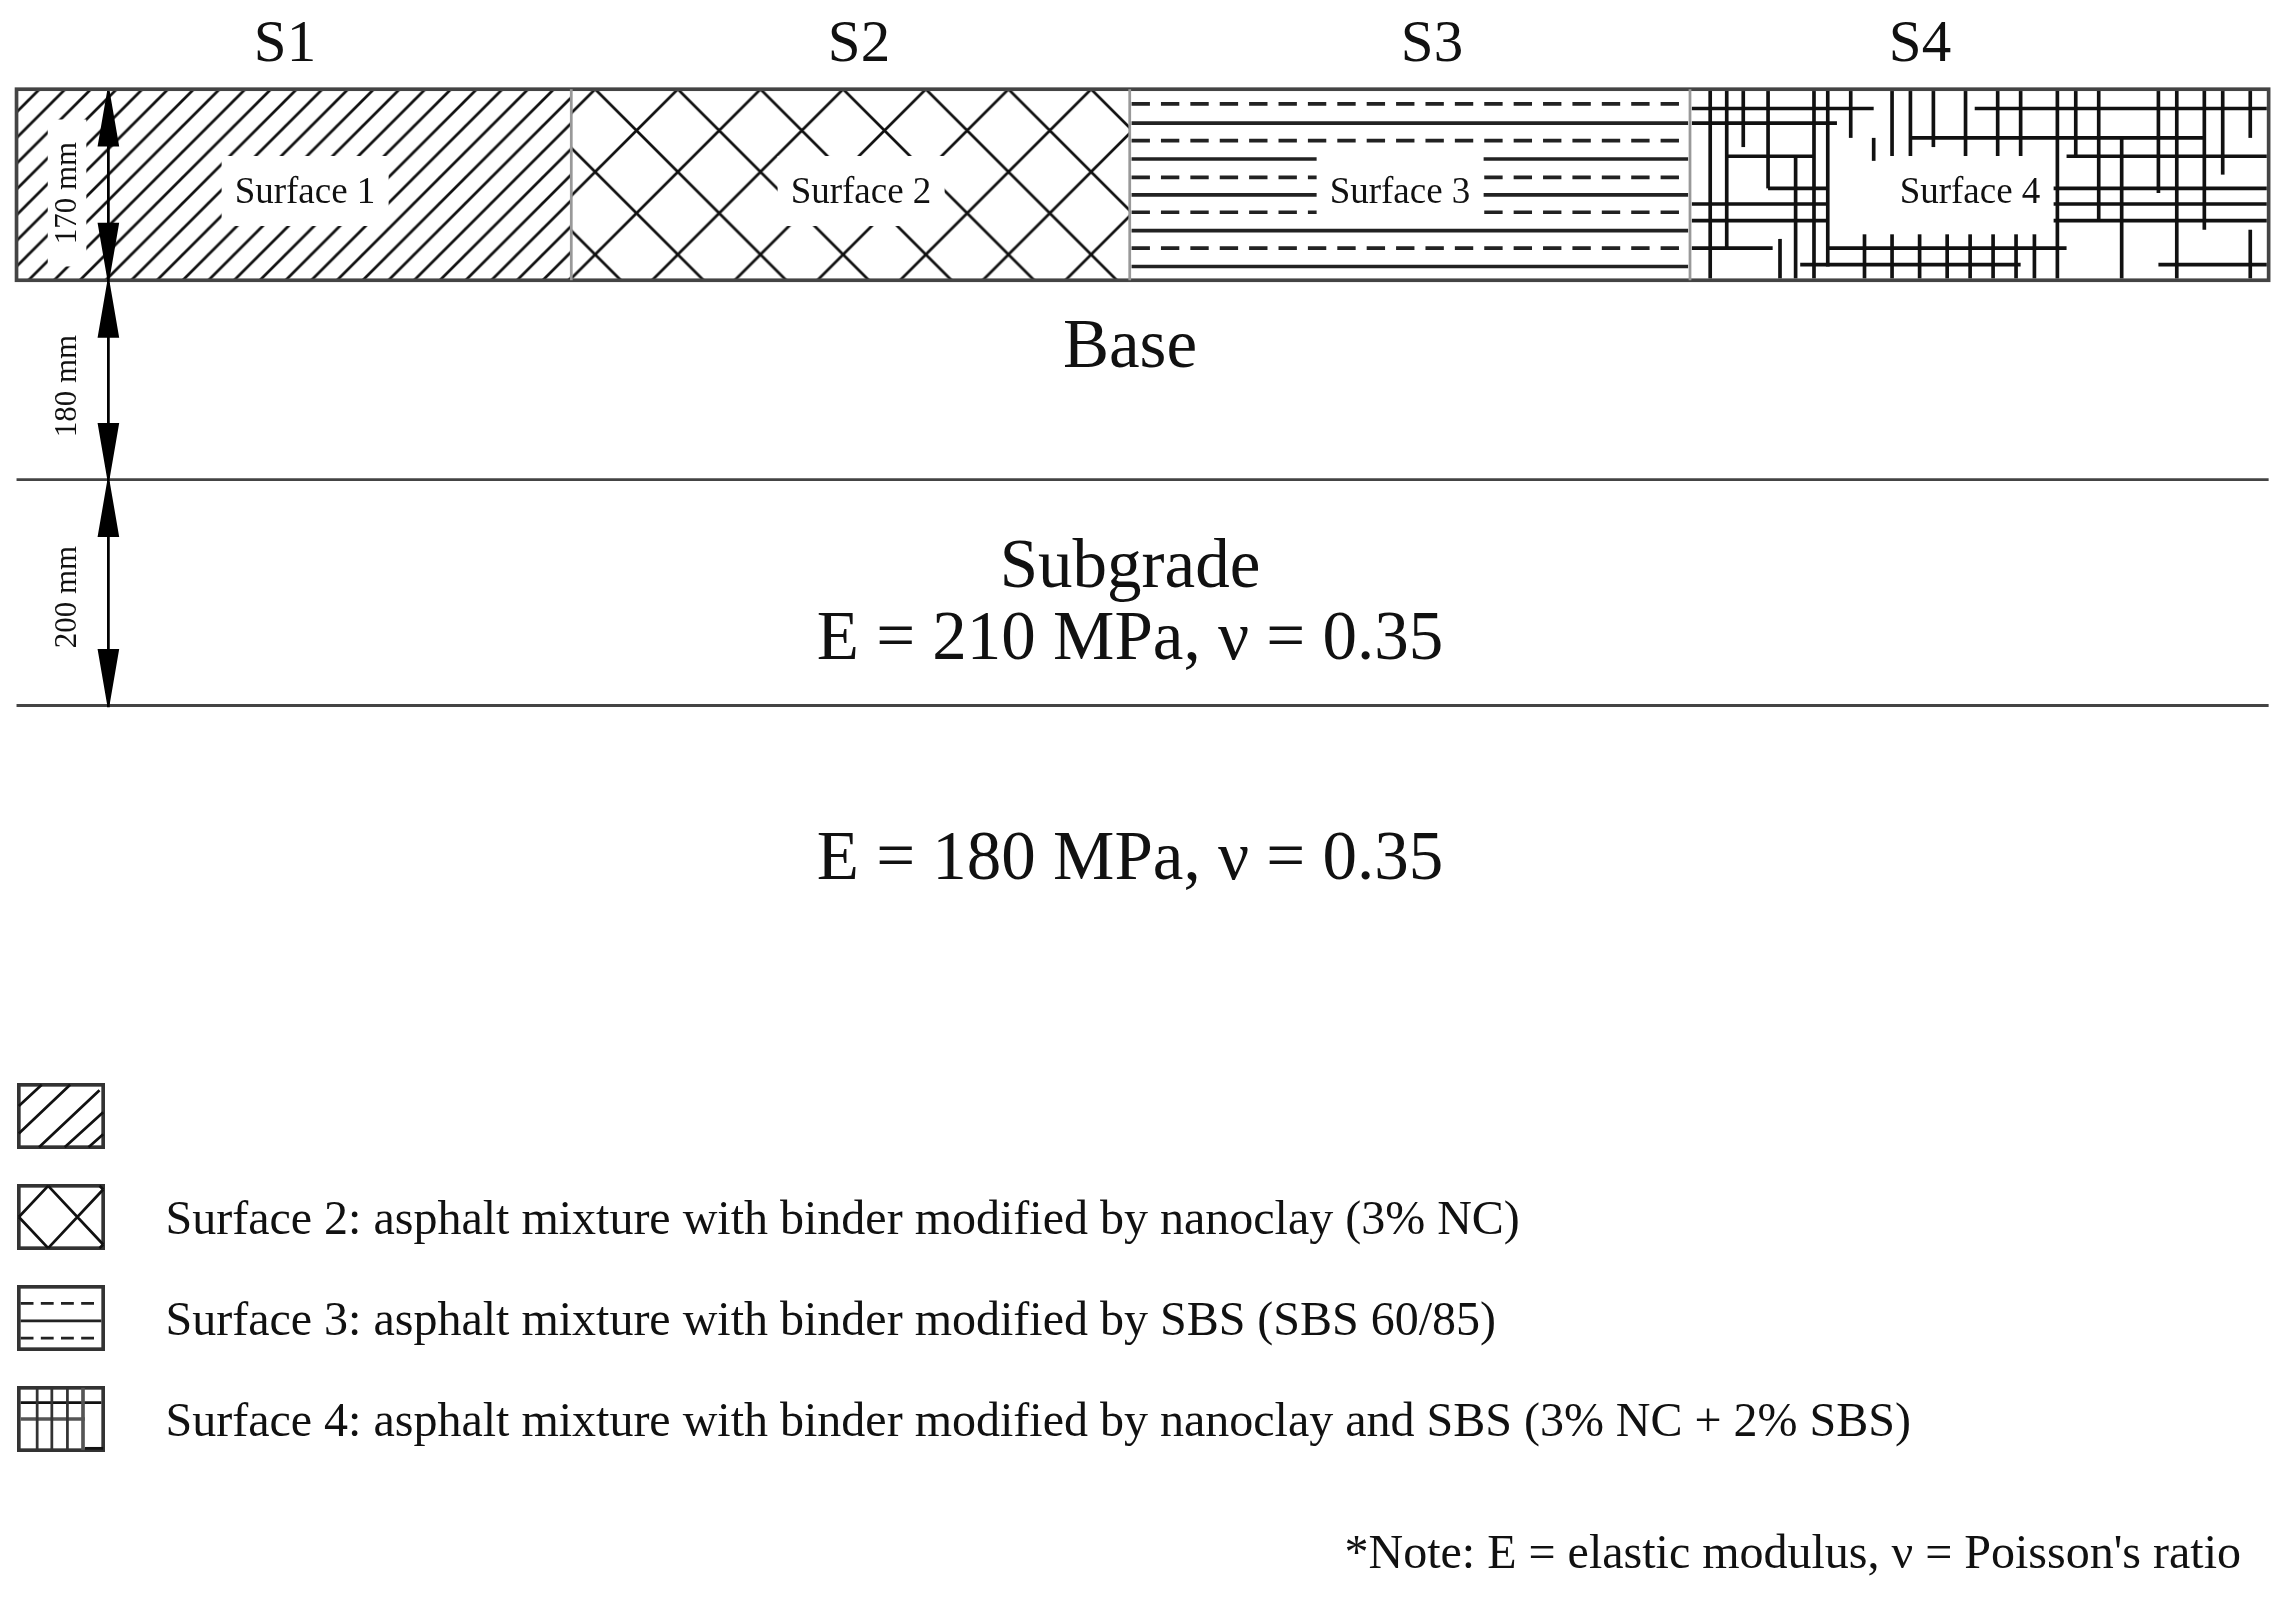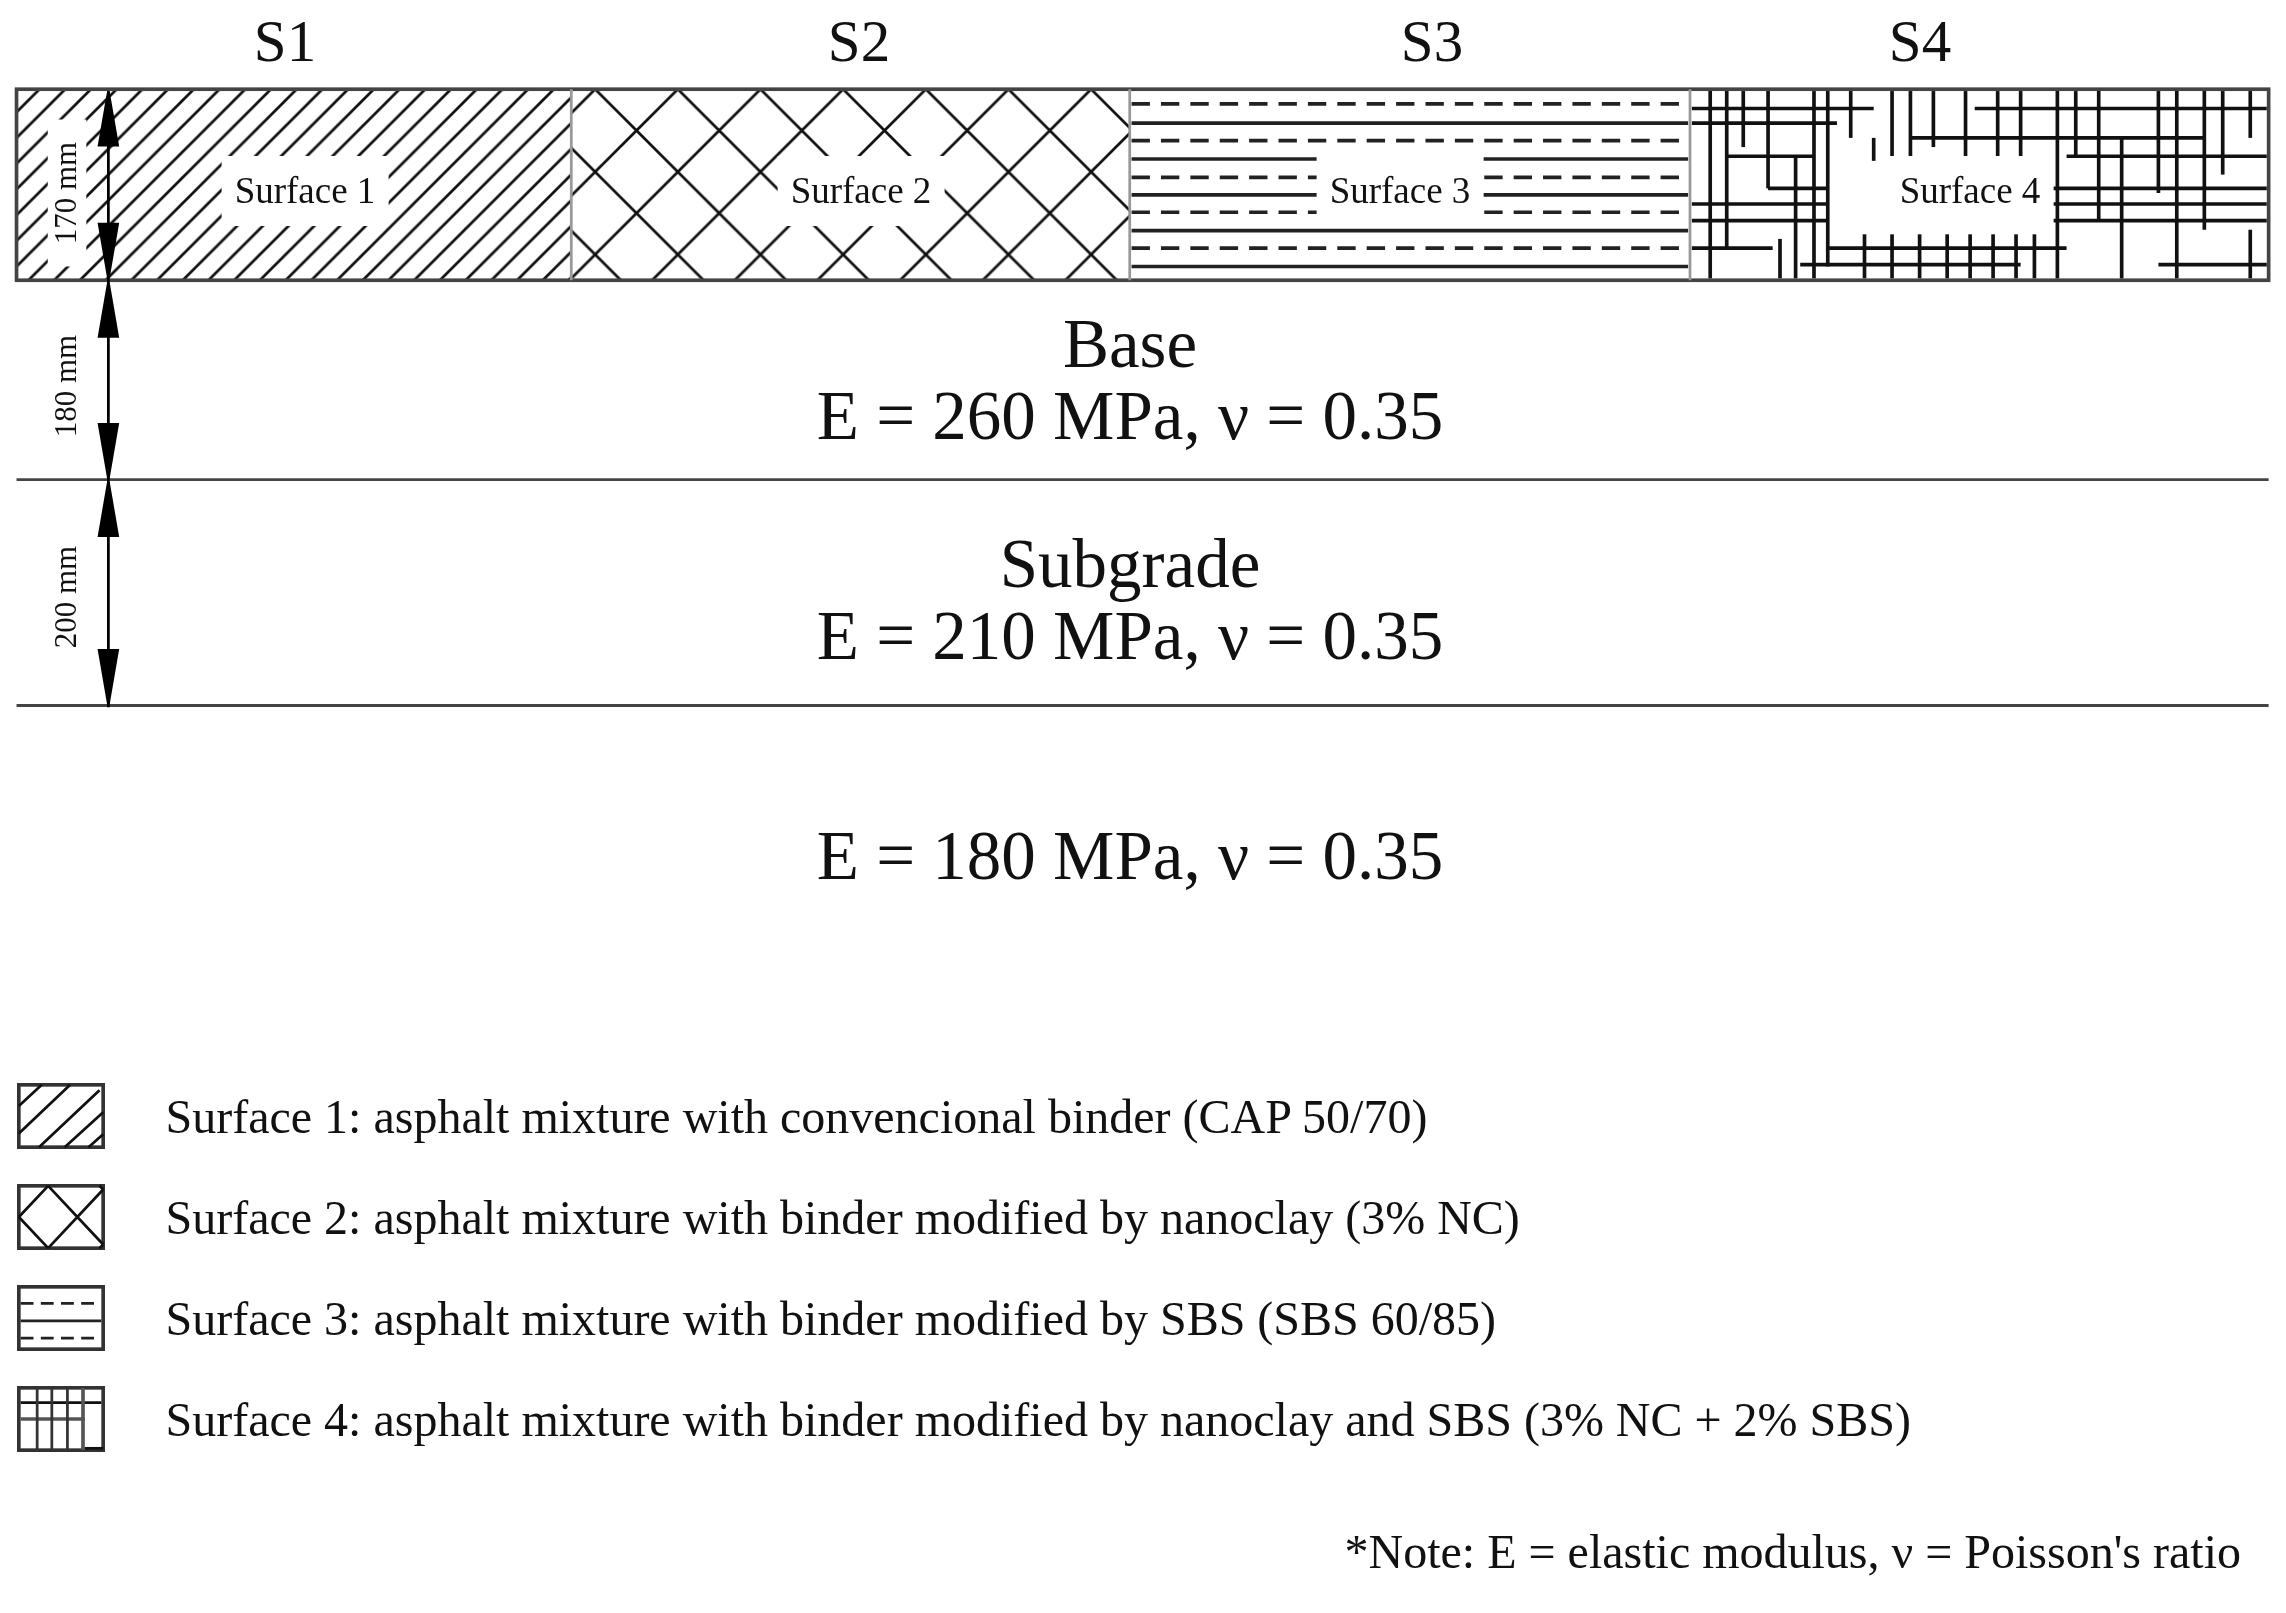--- a/index.html
+++ b/index.html
@@ -135,36 +135,34 @@
 <div class="surf-text" style="left:861px">Surface 2</div>
 <div class="surf-text" style="left:1400px">Surface 3</div>
 <div class="surf-text" style="left:1970px">Surface 4</div>
 
 <div class="dim-label" style="left:66px;top:193px">170 mm</div>
 <div class="dim-label" style="left:66px;top:386px">180 mm</div>
 <div class="dim-label" style="left:66px;top:597px">200 mm</div>
 
 <div class="layer-text" style="top:308px">
   <div>Base</div>
-  <div>E = 260 MPa, ν = 0.35</div>
 </div>
 <div class="layer-text" style="top:528px">
   <div>Subgrade</div>
   <div>E = 210 MPa, ν = 0.35</div>
 </div>
 <div class="layer-text" style="top:820px">
   <div>E = 180 MPa, ν = 0.35</div>
 </div>
 
 <div class="legend-row" style="top:1081px">
   <svg class="legend-swatch" viewBox="0 0 96 72">
     <rect x="2" y="2" width="92" height="68" fill="#fff" stroke="#333" stroke-width="4"></rect>
     <path d="M2,25 L27,2 M2,55 L58,2 M24,70 L90,8 M52,70 L94,32 M78,70 L94,56" stroke="#111" stroke-width="3"></path>
   </svg>
-  <span class="legend-text">Surface 1: asphalt mixture with convencional binder (CAP 50/70)</span>
 </div>
 <div class="legend-row" style="top:1182px">
   <svg class="legend-swatch" viewBox="0 0 96 72">
     <rect x="2" y="2" width="92" height="68" fill="#fff" stroke="#333" stroke-width="4"></rect>
     <path d="M2,36 L34,2 M2,36 L34,70 M34,2 L94,66 M34,70 L94,6 M90,2 L94,6 M90,70 L94,66" stroke="#111" stroke-width="3"></path>
   </svg>
   <span class="legend-text">Surface 2: asphalt mixture with binder modified by nanoclay (3% NC)</span>
 </div>
 <div class="legend-row" style="top:1283px">
   <svg class="legend-swatch" viewBox="0 0 96 72">

